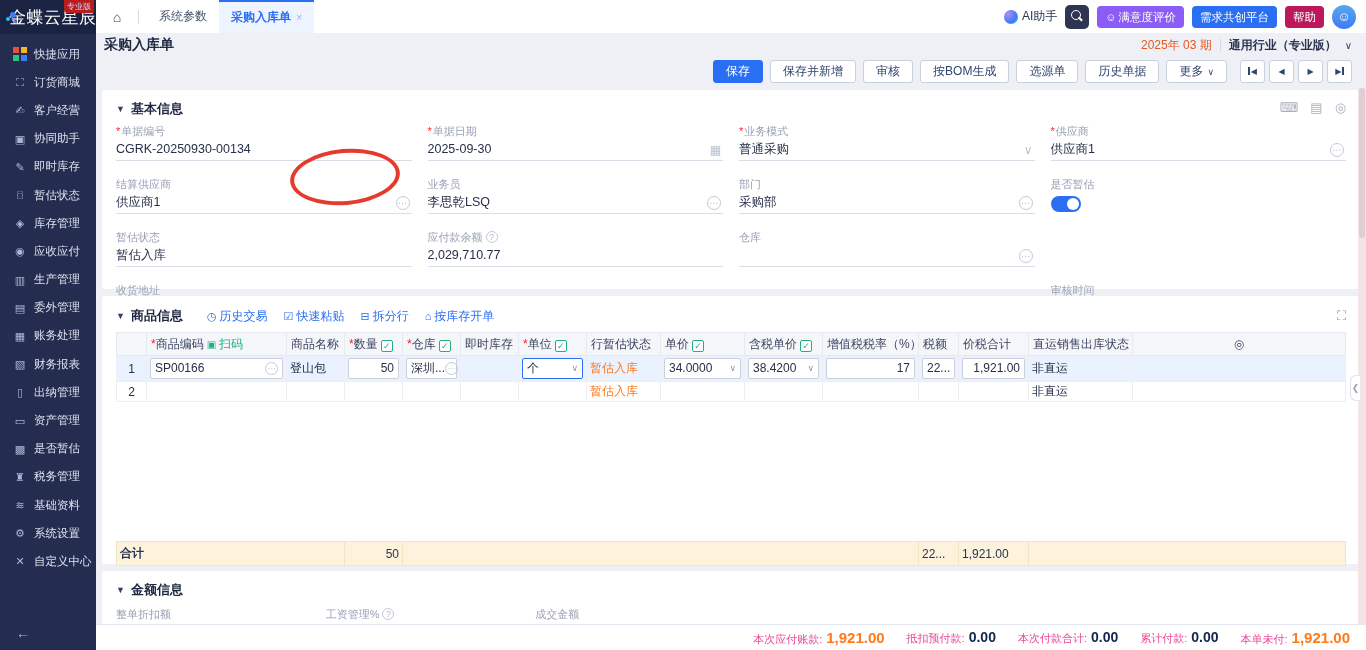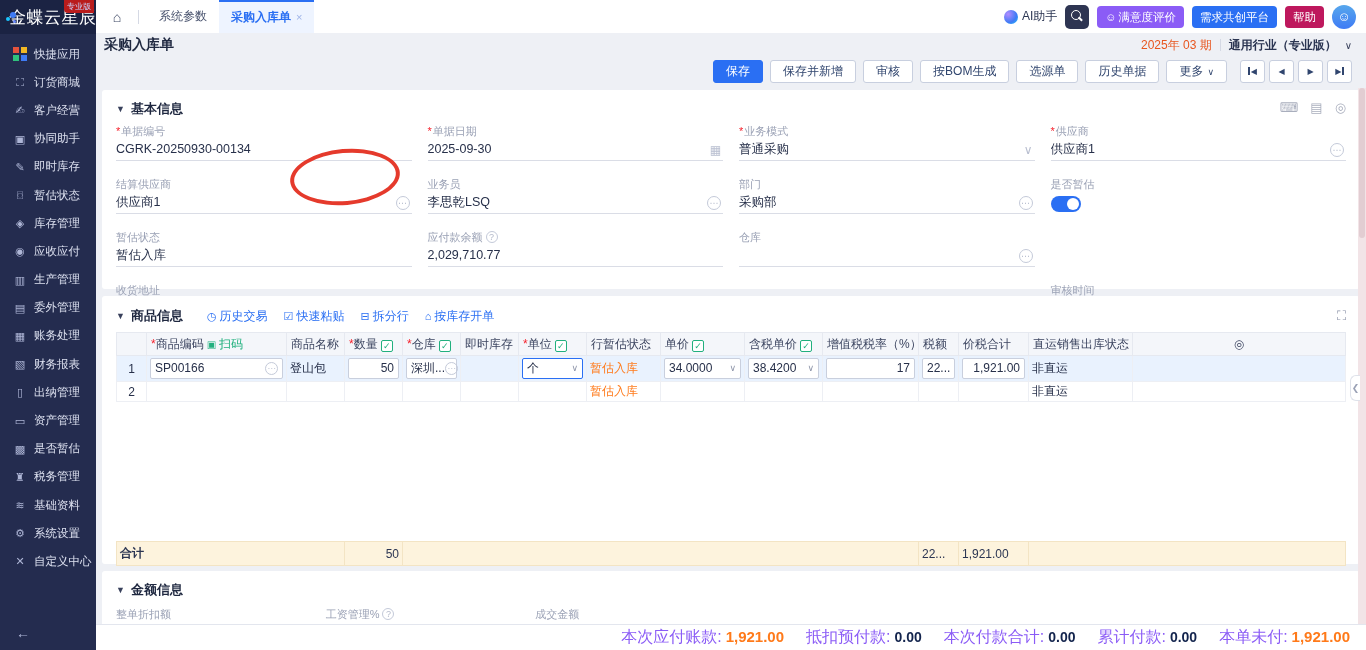--- a/index.html
+++ b/index.html
@@ -118,21 +118,21 @@
   .gear-th { color:#9aa1b5; font-size:12px; text-align:center !important; }
   .spacer-row td { height:140px; border:none; background:#fff; }
   .total-row td { background:#fdf3dd; border-color:#f3e4c4; height:24px; font-size:12px; color:#2b3552; }
 
   
   .amounts-grid { display:grid; grid-template-columns:repeat(6,1fr); column-gap:28px; margin-top:6px; }
 
   
   .bottombar { height:26px; background:#fff; border-top:1px solid #e3e6ee; display:flex; align-items:center; justify-content:flex-end; gap:22px; padding-right:16px; flex:0 0 26px; }
   .stat { display:flex; align-items:baseline; gap:4px; }
-  .stat-label { font-size:16px; color:#8b5cf6; }
+  .stat-label { font-size:11px; color:#ec4899; }
   .stat-value { font-size:14px; font-weight:bold; color:#13244d; }
   .stat-value.orange { color:#ff7a1a; font-size:15px; }
 
   
   .red-ellipse { position:absolute; left:290px; top:149px; width:110px; height:56px; border:4px solid #e53a2c; border-radius:50%; transform:rotate(-5deg); z-index:20; pointer-events:none; }
   .edge-scroll { position:absolute; right:0; top:88px; width:8px; height:536px; background:#f2e4e7; z-index:6; }
   .edge-scroll .thumb { position:absolute; top:0; left:1px; width:6px; height:150px; background:#e2cdd2; border-radius:3px; }
   .edge-handle { position:absolute; right:6px; top:375px; width:10px; height:26px; background:#fff; border:1px solid #dfe2ea; border-right:none; border-radius:6px 0 0 6px; color:#9aa1b5; font-size:9px; line-height:24px; text-align:center; z-index:7; cursor:pointer; }
 </style>
 </head>

